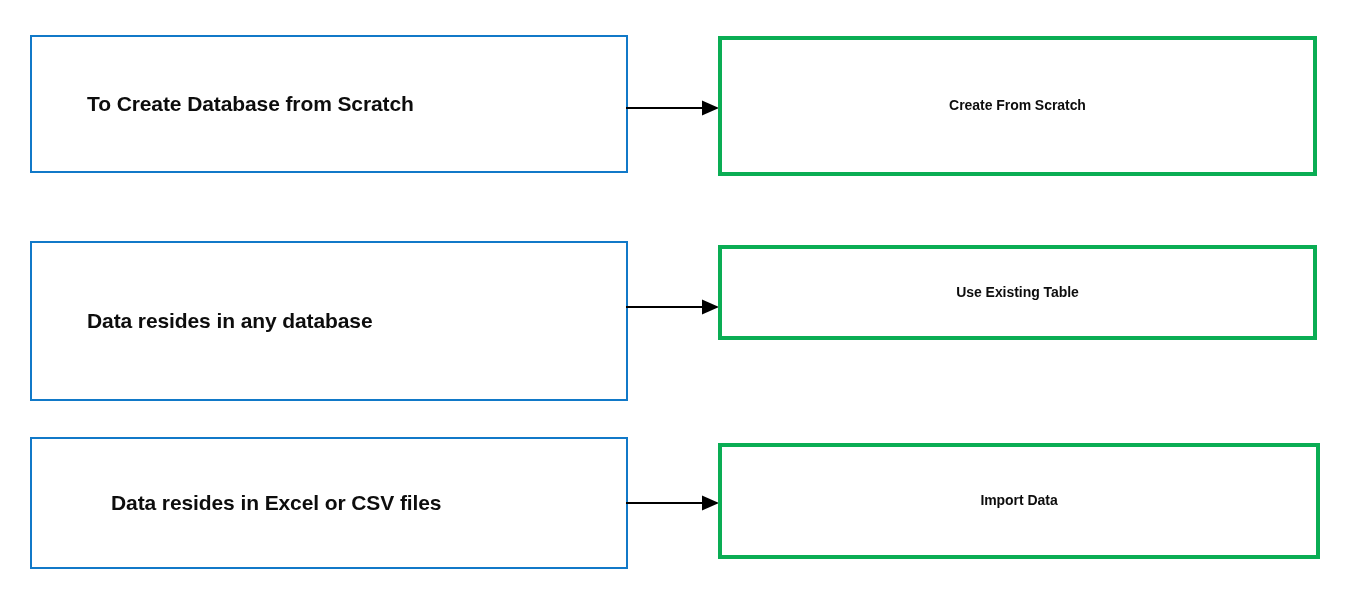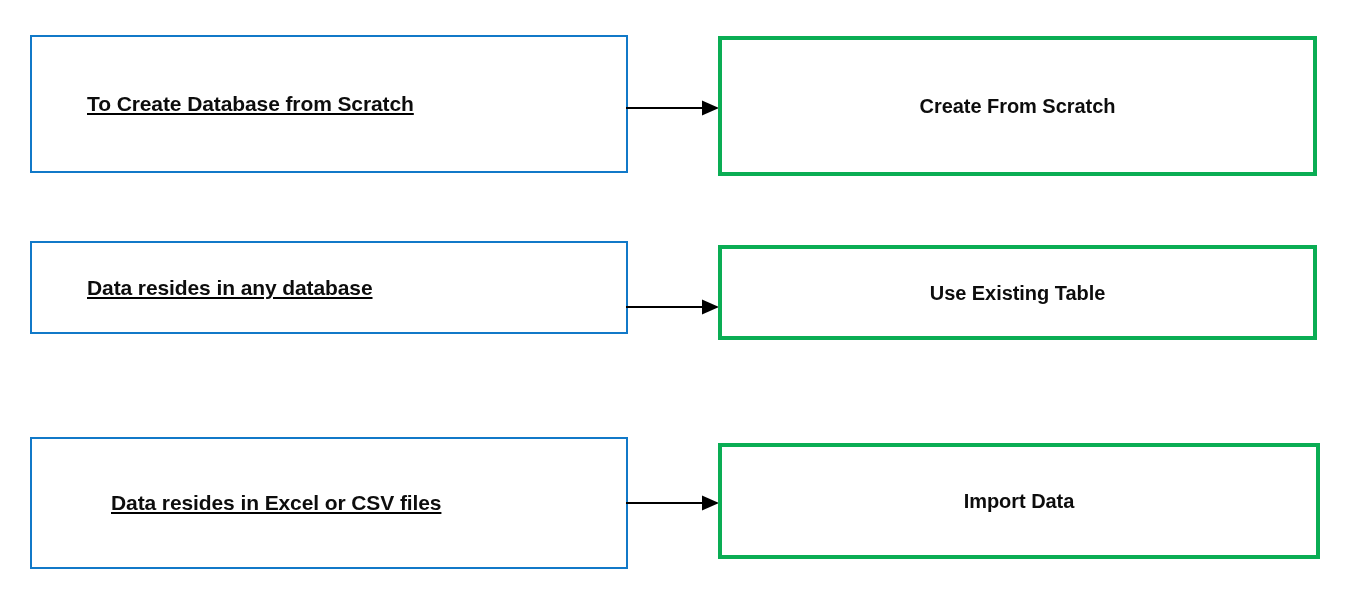--- a/index.html
+++ b/index.html
@@ -29,21 +29,20 @@
 
   
   .src-box {
     position: absolute;
     box-sizing: border-box;
     background: #ffffff;
     border: 2.5px solid #1179c8;
     display: flex;
     align-items: center;
     justify-content: flex-start;
-    text-decoration: underline;
   }
   .src-label {
     font-size: 21px;
     font-weight: 700;
     color: #0d0d0d;
     letter-spacing: -0.1px;
     white-space: nowrap;
     padding-left: 55px;
     line-height: 1.1;
   }
@@ -52,21 +51,21 @@
   .tgt-box {
     position: absolute;
     box-sizing: border-box;
     background: #ffffff;
     border: 4.5px solid #0aad54;
     display: flex;
     align-items: center;
     justify-content: center;
   }
   .tgt-label {
-    font-size: 20px;
+    font-size: 14px;
     font-weight: 700;
     color: #0d0d0d;
     letter-spacing: -0.05px;
     white-space: nowrap;
     line-height: 1.1;
   }
 
   
   .connector {
     position: absolute;
@@ -76,21 +75,21 @@
   .connector svg {
     display: block;
     overflow: visible;
   }
 
   
   .row-1 .src-box { left: 30px;  top: 35px;  width: 598px; height: 138px; }
   .row-1 .tgt-box { left: 718px; top: 36px;  width: 599px; height: 140px; }
   .row-1 .connector { left: 626px; top: 98px; width: 95px; }
 
-  .row-2 .src-box { left: 30px;  top: 241px; width: 598px; height: 93px; }
+  .row-2 .src-box { left: 30px;  top: 241px; width: 598px; height: 160px; }
   .row-2 .tgt-box { left: 718px; top: 245px; width: 599px; height: 95px; }
   .row-2 .connector { left: 626px; top: 297px; width: 95px; }
 
   .row-3 .src-box { left: 30px;  top: 437px; width: 598px; height: 132px; padding-left: 24px; }
   .row-3 .tgt-box { left: 718px; top: 443px; width: 602px; height: 116px; }
   .row-3 .connector { left: 626px; top: 493px; width: 95px; }
 </style>
 </head>
 <body>
 

